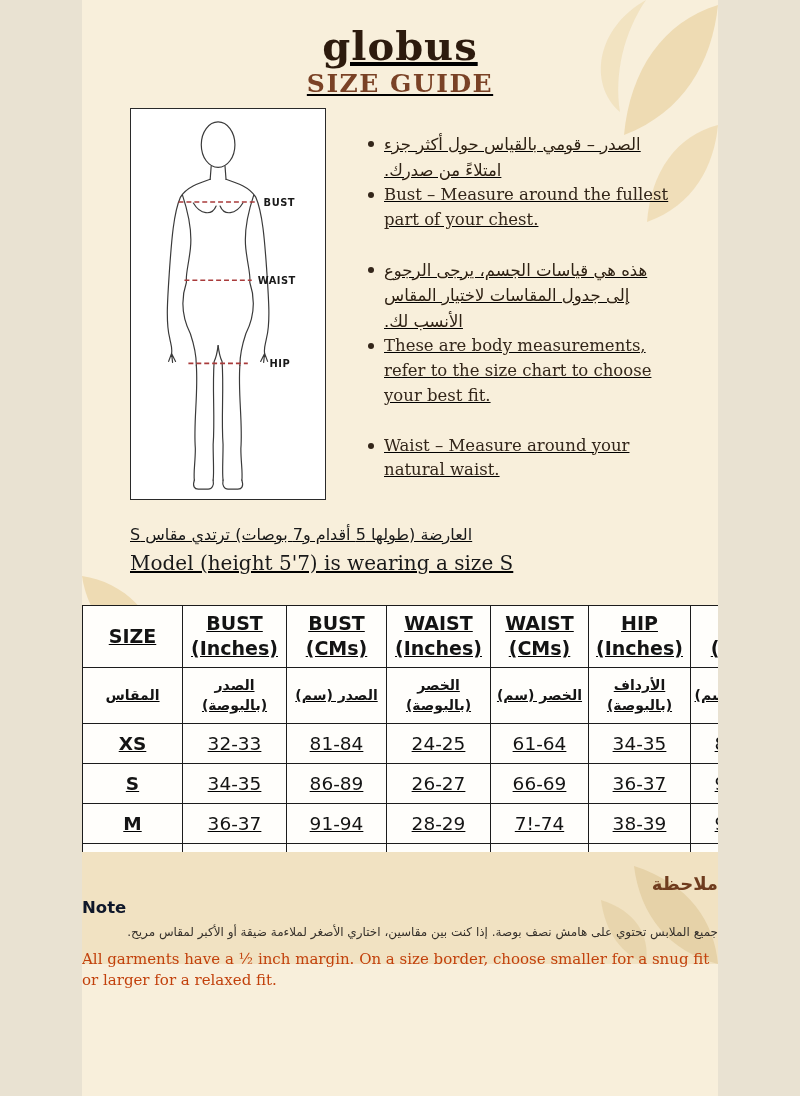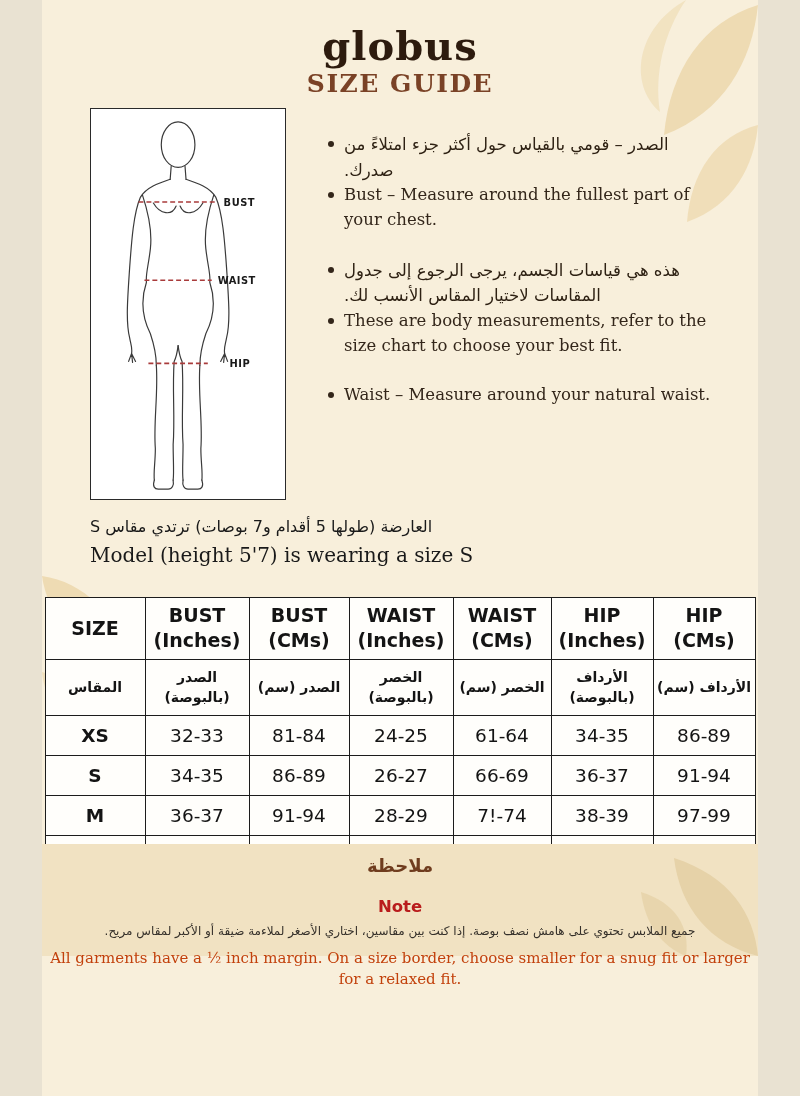--- a/index.html
+++ b/index.html
@@ -1,24 +1,25 @@
 <!DOCTYPE html>
 <html><head>
 <meta charset="utf-8">
 <style>
   * { margin: 0; padding: 0; box-sizing: border-box; }
   html, body { background: #e9e2d2; }
   body { font-family: "DejaVu Sans", sans-serif; }
 
   .page {
     position: relative;
-    width: 716px; height: 1096px;
+    width: 636px; height: 1096px;
     margin: 0 auto;
     background: #f8efdb;
     overflow: hidden;
+    text-decoration: underline;
   }
 
   
   .leaf-layer { position: absolute; z-index: 0; pointer-events: none; }
   .leaf-tr { top: 0; right: 0; }
   .leaf-left { top: 548px; left: 0; }
 
   .content { position: relative; z-index: 1; }
 
   
@@ -79,23 +80,23 @@
   .size-chart thead tr.ar-row th.ar-one-line { white-space: nowrap; }
   .size-chart tbody td { font-size: 18.5px; height: 40px; }
   .size-chart tbody td.size-cell { font-weight: 700; }
 
   
   .note-band {
     position: absolute; left: 0; right: 0; bottom: 0;
     height: 112px; background: #f1e2c2;
   }
   .note-band .band-leaf { position: absolute; right: 0; bottom: 0; }
-  .note-content { position: relative; z-index: 2; text-align: center; padding-top: 10px; }
+  .note-content { position: relative; z-index: 2; padding-top: 20px; }
   .note-title-ar { font-size: 18px; font-weight: 700; color: #6f3c1e; line-height: 1.35; }
-  .note-title-en { font-size: 16.5px; font-weight: 700; color: #b91c1c; line-height: 1.3; margin-top: 18px; }
+  .note-title-en { font-size: 16.5px; font-weight: 700; color: #0f172a; line-height: 1.3; margin-top: 1px; }
   .note-body-ar { direction: rtl; font-size: 12px; color: #35302a; margin-top: 6px; line-height: 1.4; }
   .note-body-en { font-family: "DejaVu Serif", serif; font-size: 15px; color: #c2410c; margin-top: 8px; line-height: 1.4; }
 </style>
 </head>
 <body>
 
 <div class="page">
 
   <svg class="leaf-layer leaf-tr" width="230" height="270" viewBox="0 0 230 270">
     <path d="M230,5 C175,22 142,70 136,135 C196,112 224,62 230,5 Z" fill="#eedbb3"></path>

